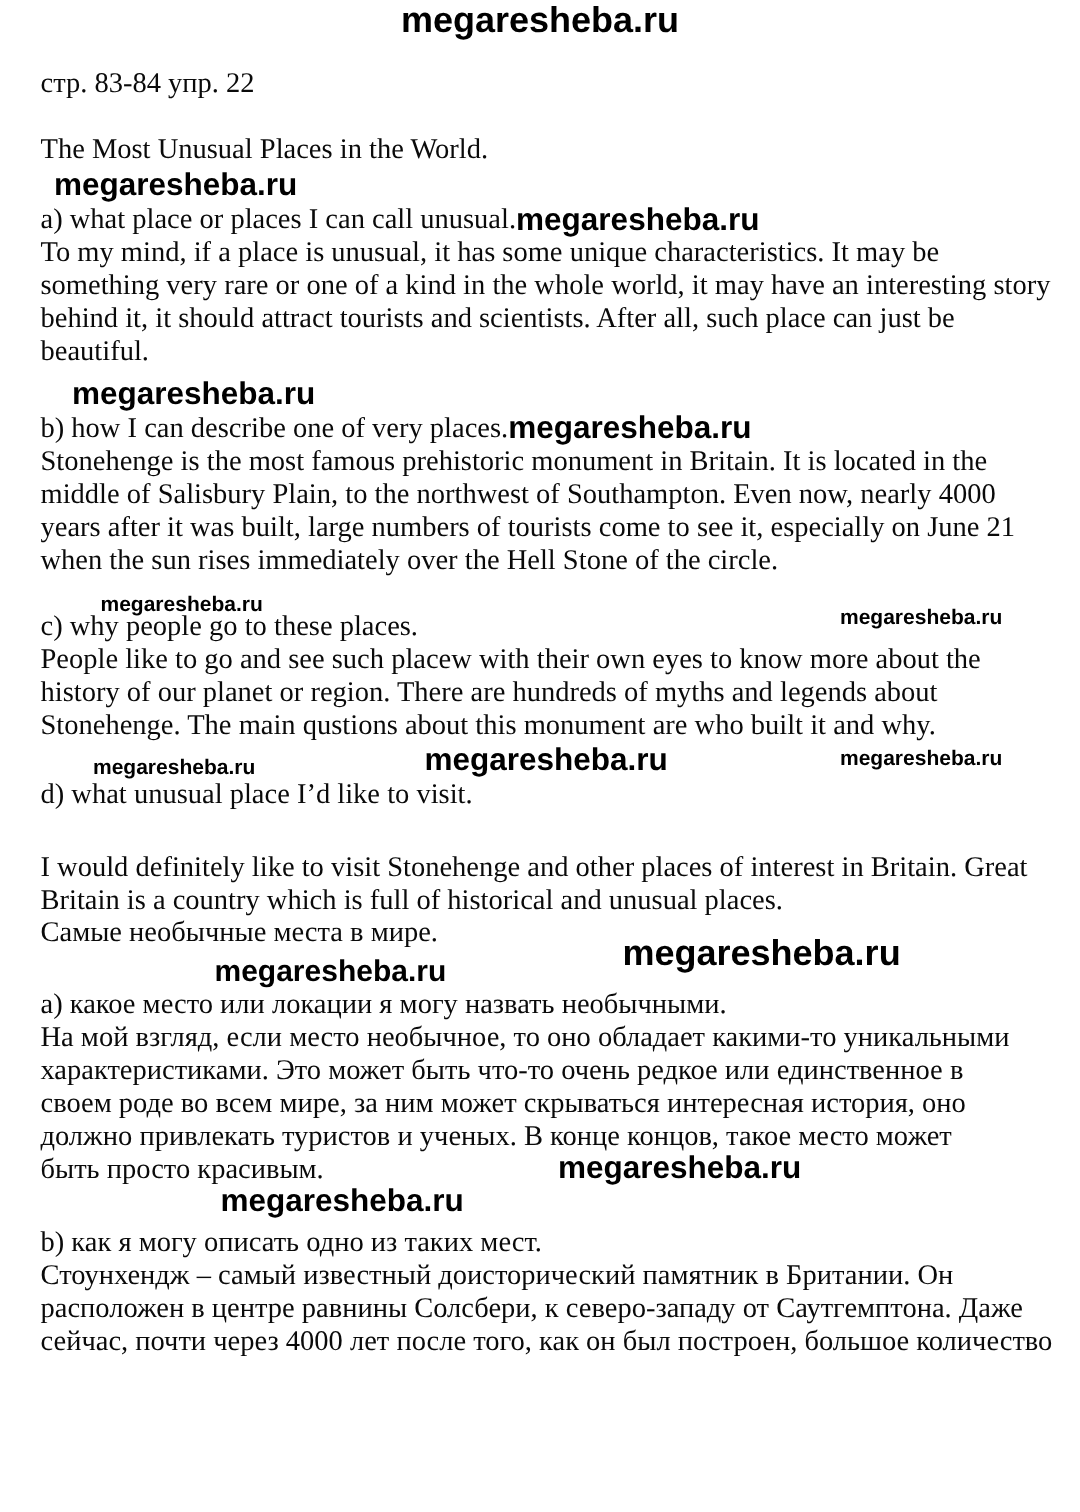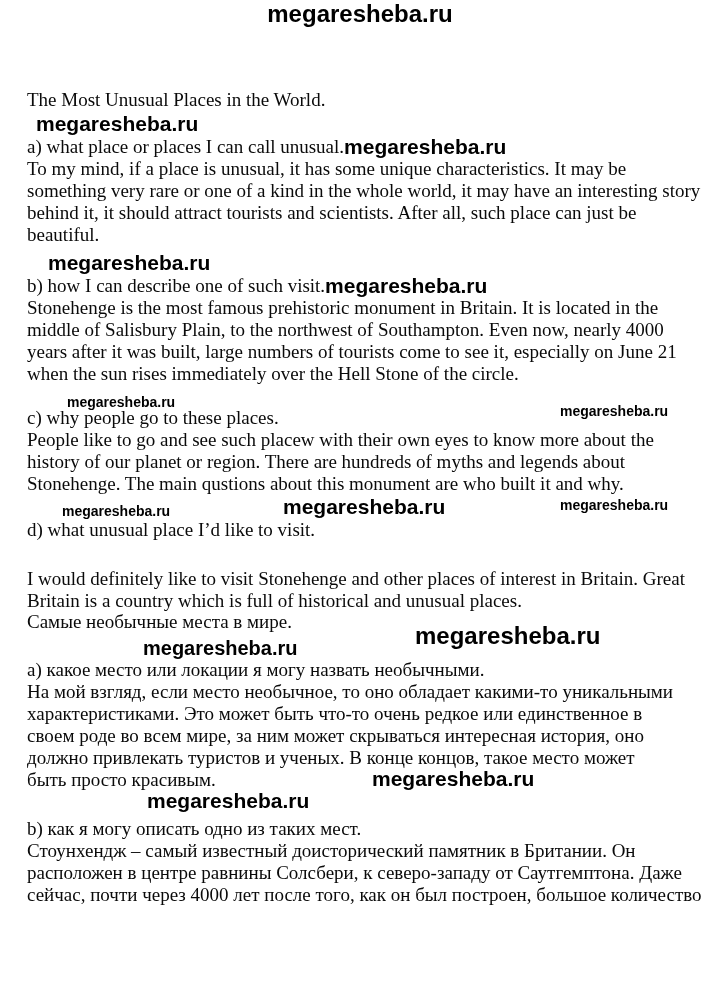--- a/index.html
+++ b/index.html
@@ -22,34 +22,35 @@
   .footer{font-size:28px;line-height:30px;margin-left:32px;}
   .heading-line{white-space:nowrap;}
 </style>
 </head>
 <body>
 
 <div id="page">
 
   <div class="abs center wm wm-hdr" style="top:1px;">megaresheba.ru</div>
 
+  <div class="abs txt" style="left:27px;top:45px;">стр. 83-84 упр. 22</div>
 
   <div class="abs txt" style="left:27px;top:89px;">The Most Unusual Places in the World.</div>
 
   <div class="abs wm wm-md" style="left:36px;top:112px;">megaresheba.ru</div>
 
   <div class="abs para" style="left:27px;top:158px;">To my mind, if a place is unusual, it has some unique characteristics. It may be something very rare or one of a kind in the whole world, it may have an interesting story behind it, it should attract tourists and scientists. After all, such place can just be beautiful.</div>
   <div class="abs txt heading-line" style="left:27px;top:136px;">
     <span>a) what place or places I can call unusual.</span><span class="wm wm-inline">megaresheba.ru</span>
   </div>
 
   <div class="abs wm wm-md" style="left:48px;top:251px;">megaresheba.ru</div>
 
   <div class="abs txt heading-line" style="left:27px;top:275px;">
-    <span>b) how I can describe one of such visit.</span><span class="wm wm-inline">megaresheba.ru</span>
+    <span>b) how I can describe one of very places.</span><span class="wm wm-inline">megaresheba.ru</span>
   </div>
   <div class="abs para" style="left:27px;top:297px;">Stonehenge is the most famous prehistoric monument in Britain. It is located in the middle of Salisbury Plain, to the northwest of Southampton. Even now, nearly 4000 years after it was built, large numbers of tourists come to see it, especially on June 21 when the sun rises immediately over the Hell Stone of the circle.</div>
 
   <div class="abs wm wm-sm" style="left:67px;top:395px;">megaresheba.ru</div>
   <div class="abs wm wm-sm" style="left:560px;top:404px;">megaresheba.ru</div>
 
   <div class="abs txt" style="left:27px;top:407px;font-family:Liberation Serif, serif;">c) why people go to these places.</div>
   <div class="abs para" style="left:27px;top:429px;">People like to go and see such placew with their own eyes to know more about the history of our planet or region. There are hundreds of myths and legends about Stonehenge. The main qustions about this monument are who built it and why.</div>
 
   <div class="abs wm wm-sm" style="left:62px;top:504px;">megaresheba.ru</div>

